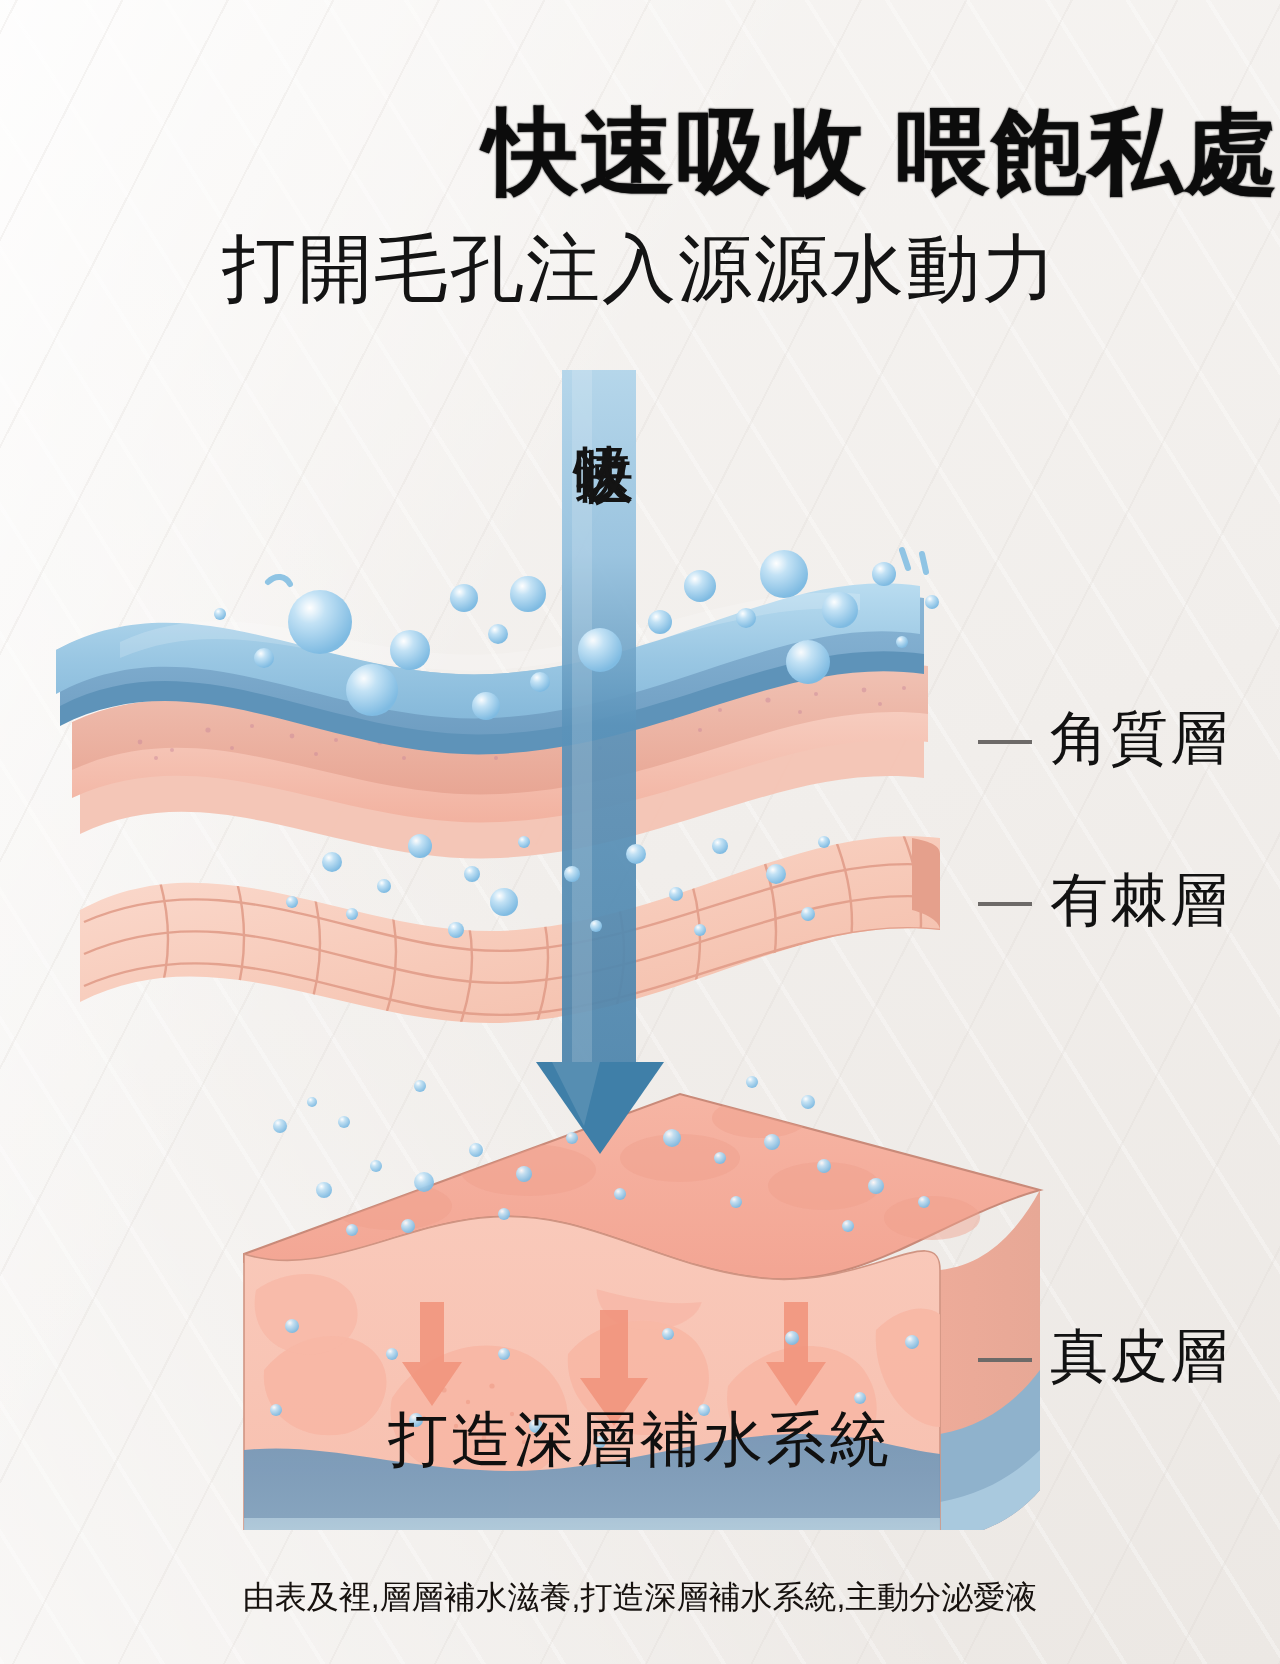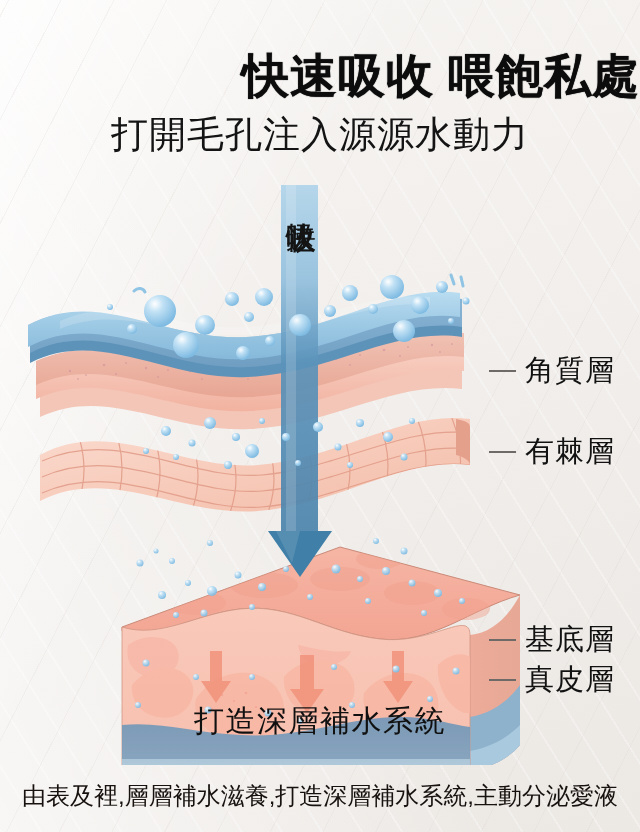--- a/index.html
+++ b/index.html
@@ -48,21 +48,21 @@
   .subtitle{
     position:absolute;left:0;right:0;top:116px;
     text-align:center;
     font-size:37px;line-height:1;
     color:#141414;letter-spacing:1px;
     z-index:6;
   }
   .caption{
     position:absolute;left:0;right:0;bottom:24px;
     text-align:center;
-    font-size:24px;line-height:1;
+    font-size:16px;line-height:1;
     color:#17120f;letter-spacing:0px;
     z-index:8;
   }
 
   
   #stage{position:absolute;left:0;top:165px;width:640px;height:600px;z-index:3;}
   #stage svg{display:block;}
 
   
   .arrow-label{
@@ -438,24 +438,20 @@
   <div class="band-text">打造深層補水系統</div>
 
   <div class="callout" id="callout-0">
     <span class="tick"></span>
     <span class="clabel">角質層</span>
   </div>
   <div class="callout" id="callout-1">
     <span class="tick"></span>
     <span class="clabel">有棘層</span>
   </div>
-  <div class="callout" id="callout-2">
-    <span class="tick"></span>
-    <span class="clabel">基底層</span>
-  </div>
   <div class="callout" id="callout-3">
     <span class="tick"></span>
     <span class="clabel">真皮層</span>
   </div>
 
   <div class="caption">由表及裡,層層補水滋養,打造深層補水系統,主動分泌愛液</div>
 
 </div>
 
 </body></html>

